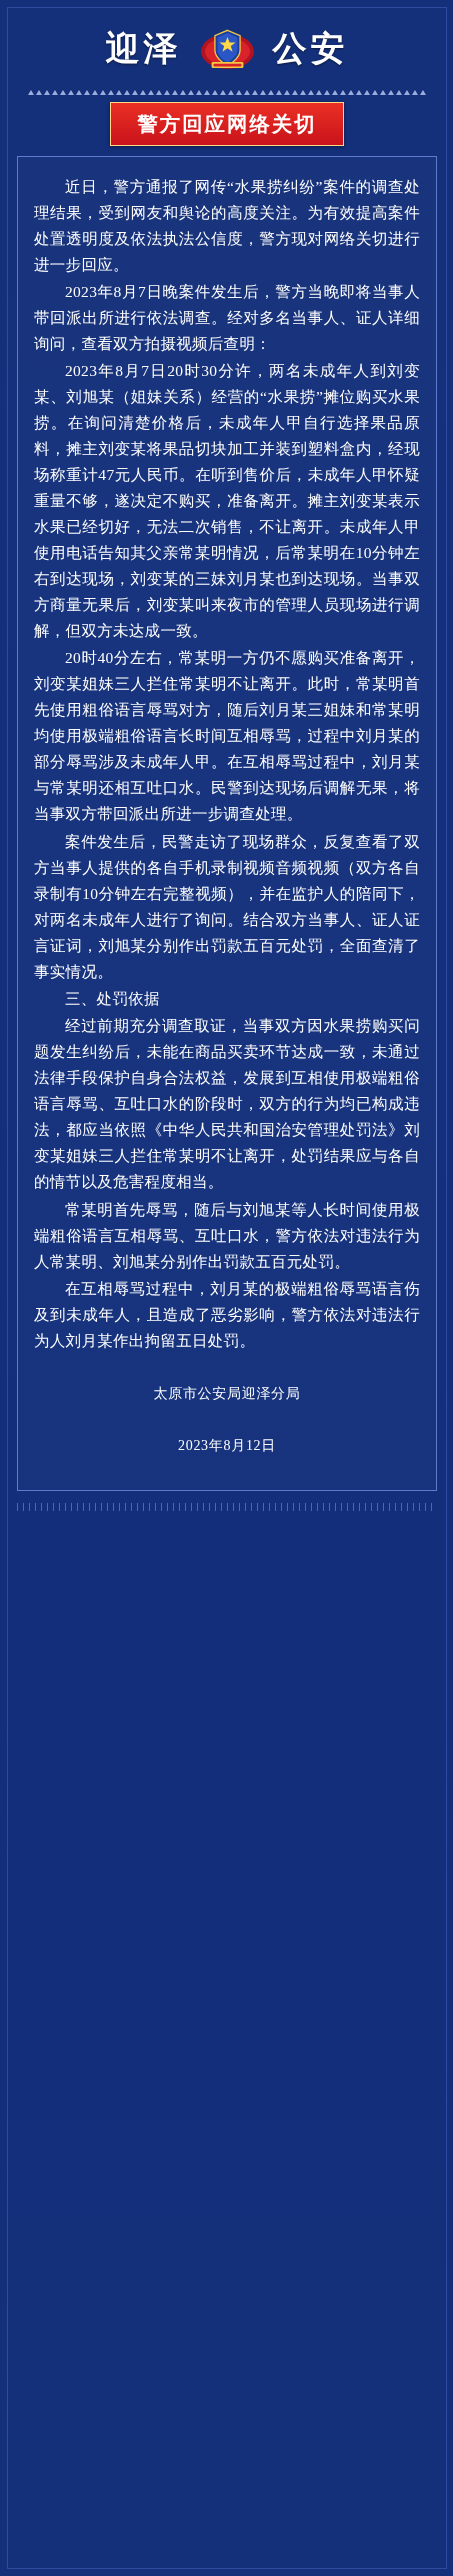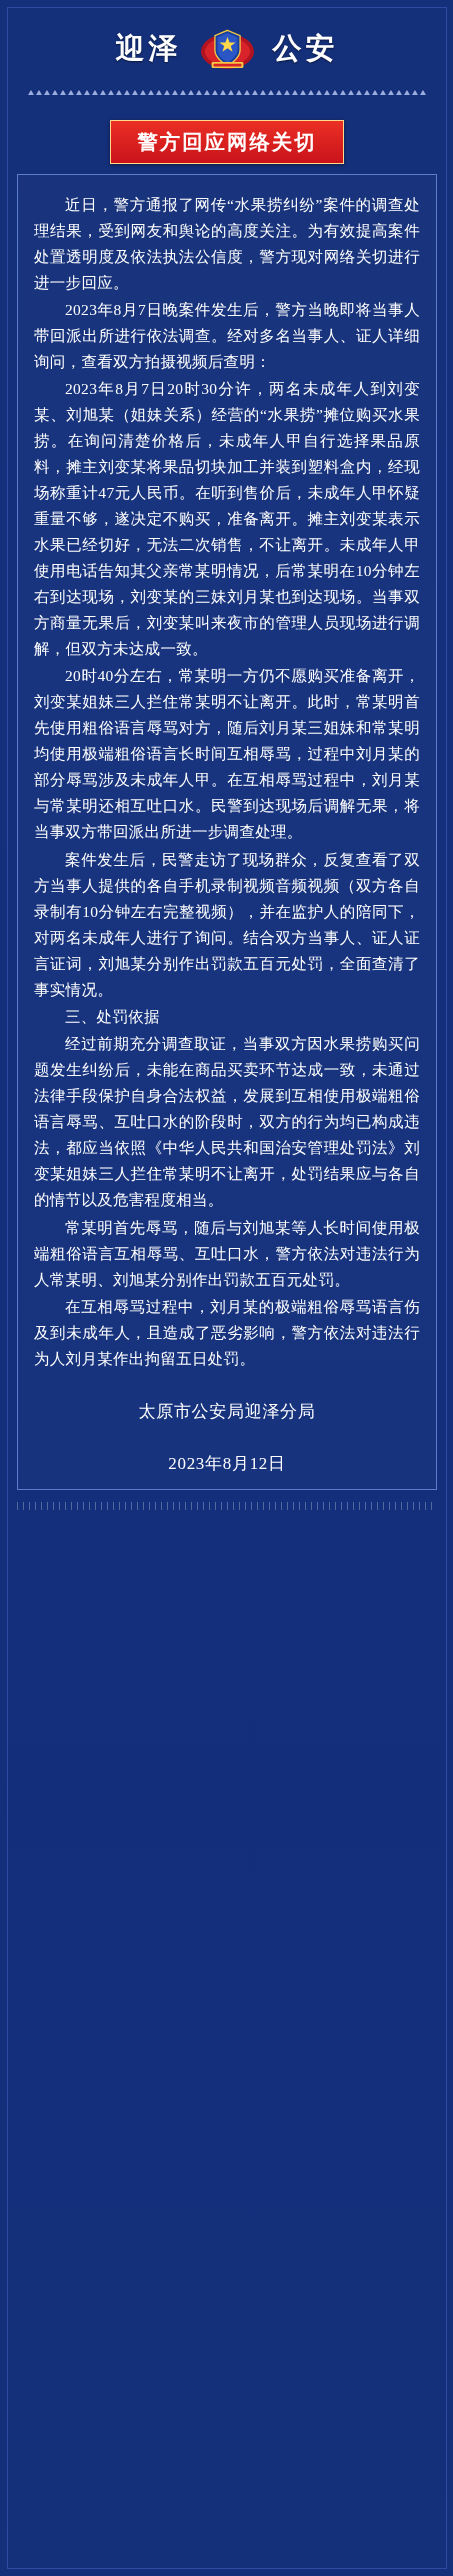--- a/index.html
+++ b/index.html
@@ -34,21 +34,21 @@
     height: 86px;
     display: flex;
     align-items: center;
     justify-content: center;
     gap: 17px;
     padding-top: 12px;
     box-sizing: border-box;
   }
   .header-word {
     font-family: "Liberation Serif", serif;
-    font-size: 29px;
+    font-size: 34px;
     font-weight: bold;
     color: #ffffff;
     letter-spacing: 4px;
     text-shadow: 0 1.3px 2px rgba(0,0,0,.5);
   }
   .emblem {
     position: relative;
     width: 57px;
     height: 57px;
     flex: 0 0 auto;
@@ -64,62 +64,62 @@
     width: 0; height: 0;
     border-left: 3.3px solid transparent;
     border-right: 3.3px solid transparent;
     border-bottom: 5.3px solid rgba(200,215,255,.75);
   }
 
   
   .title-banner-wrap {
     display: flex;
     justify-content: center;
-    margin-top: 25px;
+    margin-top: 7px;
     margin-bottom: 9.2px;
   }
   .title-banner {
     background: linear-gradient(180deg,#ea2f24 0%, #c9131b 100%);
     color: #fff;
     font-family: "Liberation Serif", serif;
     font-size: 20.4px;
     font-weight: bold;
     letter-spacing: 2px;
     padding: 7.2px 26px;
     border: 1.3px solid #ffd98a;
     box-shadow: 0 1.3px 4px rgba(0,0,0,.45);
     text-align: center;
   }
 
   
   .panel {
     margin: 2.6px 17px 0 17px;
     border: 1.3px solid #5d7ccb;
-    padding: 17px 16px 13px 16px;
+    padding: 17px 16px 32px 16px;
     box-sizing: border-box;
     background: rgba(255,255,255,0.02);
   }
   .body-text p {
     margin: 0 0 1.3px 0;
     color: #ffffff;
     font-family: "Liberation Serif", serif;
     font-size: 15.5px;
     line-height: 26px;
     text-align: justify;
     text-indent: 2em;
     letter-spacing: 0.3px;
   }
   .sign {
     margin-top: 17px;
     text-align: center;
   }
   .sign div {
     color: #ffffff;
     font-family: "Liberation Serif", serif;
-    font-size: 17px;
+    font-size: 14px;
     line-height: 25px;
     letter-spacing: 0.7px;
     margin-top: 27px;
   }
 
   .footer-strip {
     margin: 12px 17px 0 17px;
     height: 8px;
     background-image:
       repeating-linear-gradient(90deg,

